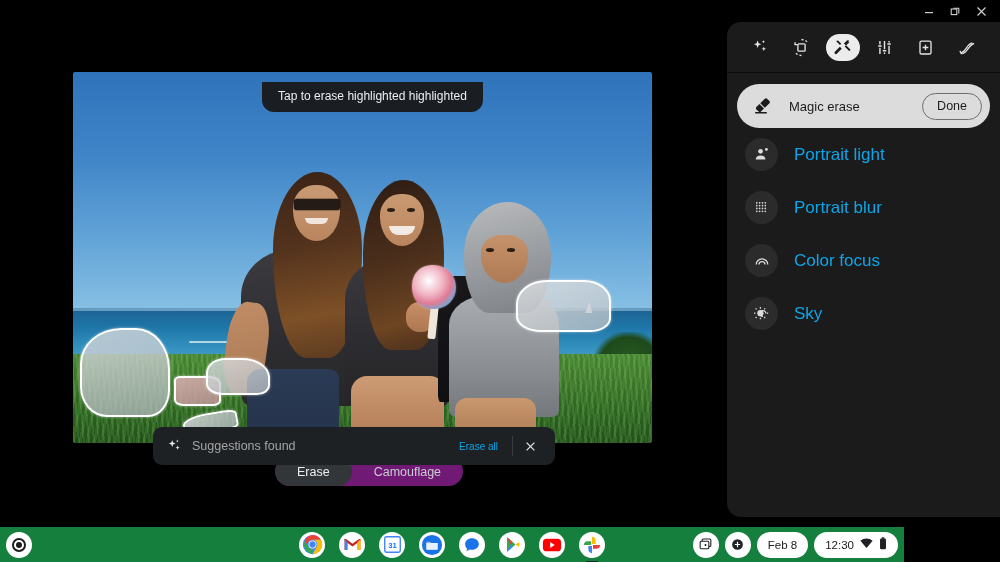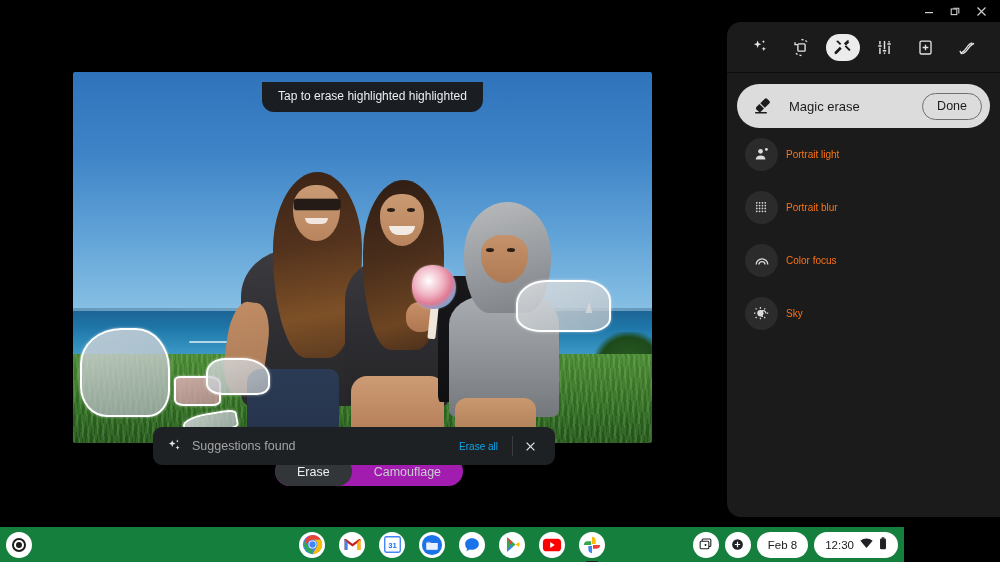--- a/index.html
+++ b/index.html
@@ -273,21 +273,21 @@
   }
   .sugg-bar .spark { width: 18px; height: 18px; color: #e4e7ea; display:flex; align-items:center; justify-content:center;}
   .sugg-bar .stxt { margin-left: 9px; color: #a3a3a3; font-size: 12.5px; }
   .sugg-bar .erase-all { margin-left: auto; color: #0ea5e9; font-size: 10px; cursor: pointer; }
   .sugg-bar .divider { width:1px; height:20px; background:#3a3d40; margin:0 4px 0 14px;}
   .sugg-bar .sclose { width: 26px; height: 26px; display:flex; align-items:center; justify-content:center; color:#e0e3e6; cursor:pointer;}
 
   
   .mode-toggle {
     position: absolute; left: 275px; top: 435px;
-    height: 29px; border-radius: 15px; background: #a21caf;
+    height: 29px; border-radius: 15px; background: #701a75;
     display: flex; align-items: flex-end; padding: 0; overflow: hidden;
   }
   .mode-toggle .seg {
     height: 29px; padding: 0 22px; display: flex; align-items: center; justify-content: center;
     font-size: 12.5px; color: #c9cdd1; cursor: pointer; border-radius: 15px;
   }
   .mode-toggle .seg.active { background: #323639; color: #eceff1; }
 
   
   .panel {
@@ -322,21 +322,21 @@
   }
 
   .tool-row {
     height: 53px; display: flex; align-items: center; padding: 0 10px 0 18px; cursor: pointer;
   }
   .tool-row .circ {
     width: 33px; height: 33px; border-radius: 50%; background: #2b2b2b;
     display: flex; align-items: center; justify-content: center; color: #dcdcdc;
     flex: none;
   }
-  .tool-row .lbl { margin-left: 8px; font-size: 10px; color: #f97316; }
+  .tool-row .lbl { margin-left: 16px; font-size: 17px; color: #0ea5e9; }
 
   
   .shelf {
     position: absolute; left: 0; bottom: 0; width: 904px; height: 35px;
     background: #15803d; display: flex; align-items: center;
   }
   .launcher {
     position: absolute; left: 6px; top: 50%; transform: translateY(-50%);
     width: 26px; height: 26px; border-radius: 50%; background: #fff;
     display: flex; align-items: center; justify-content: center; cursor: pointer;

